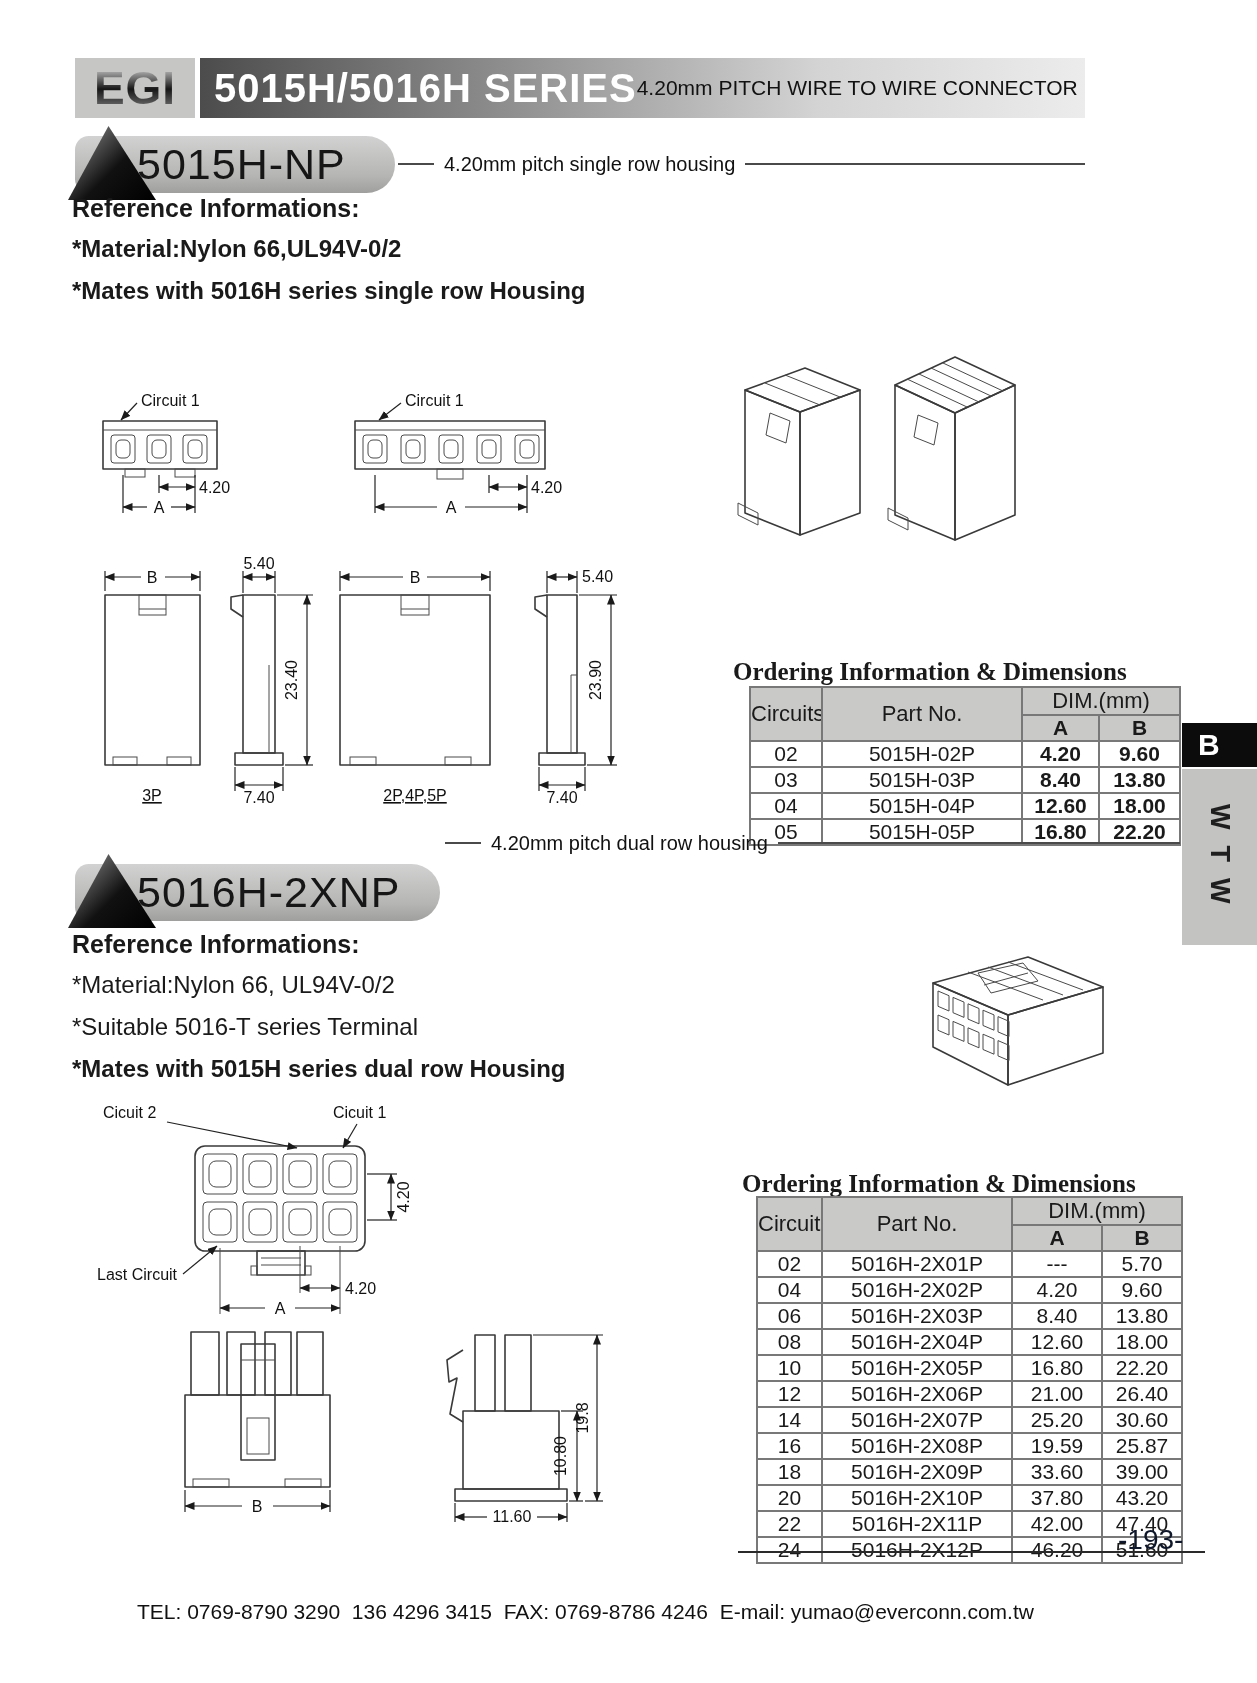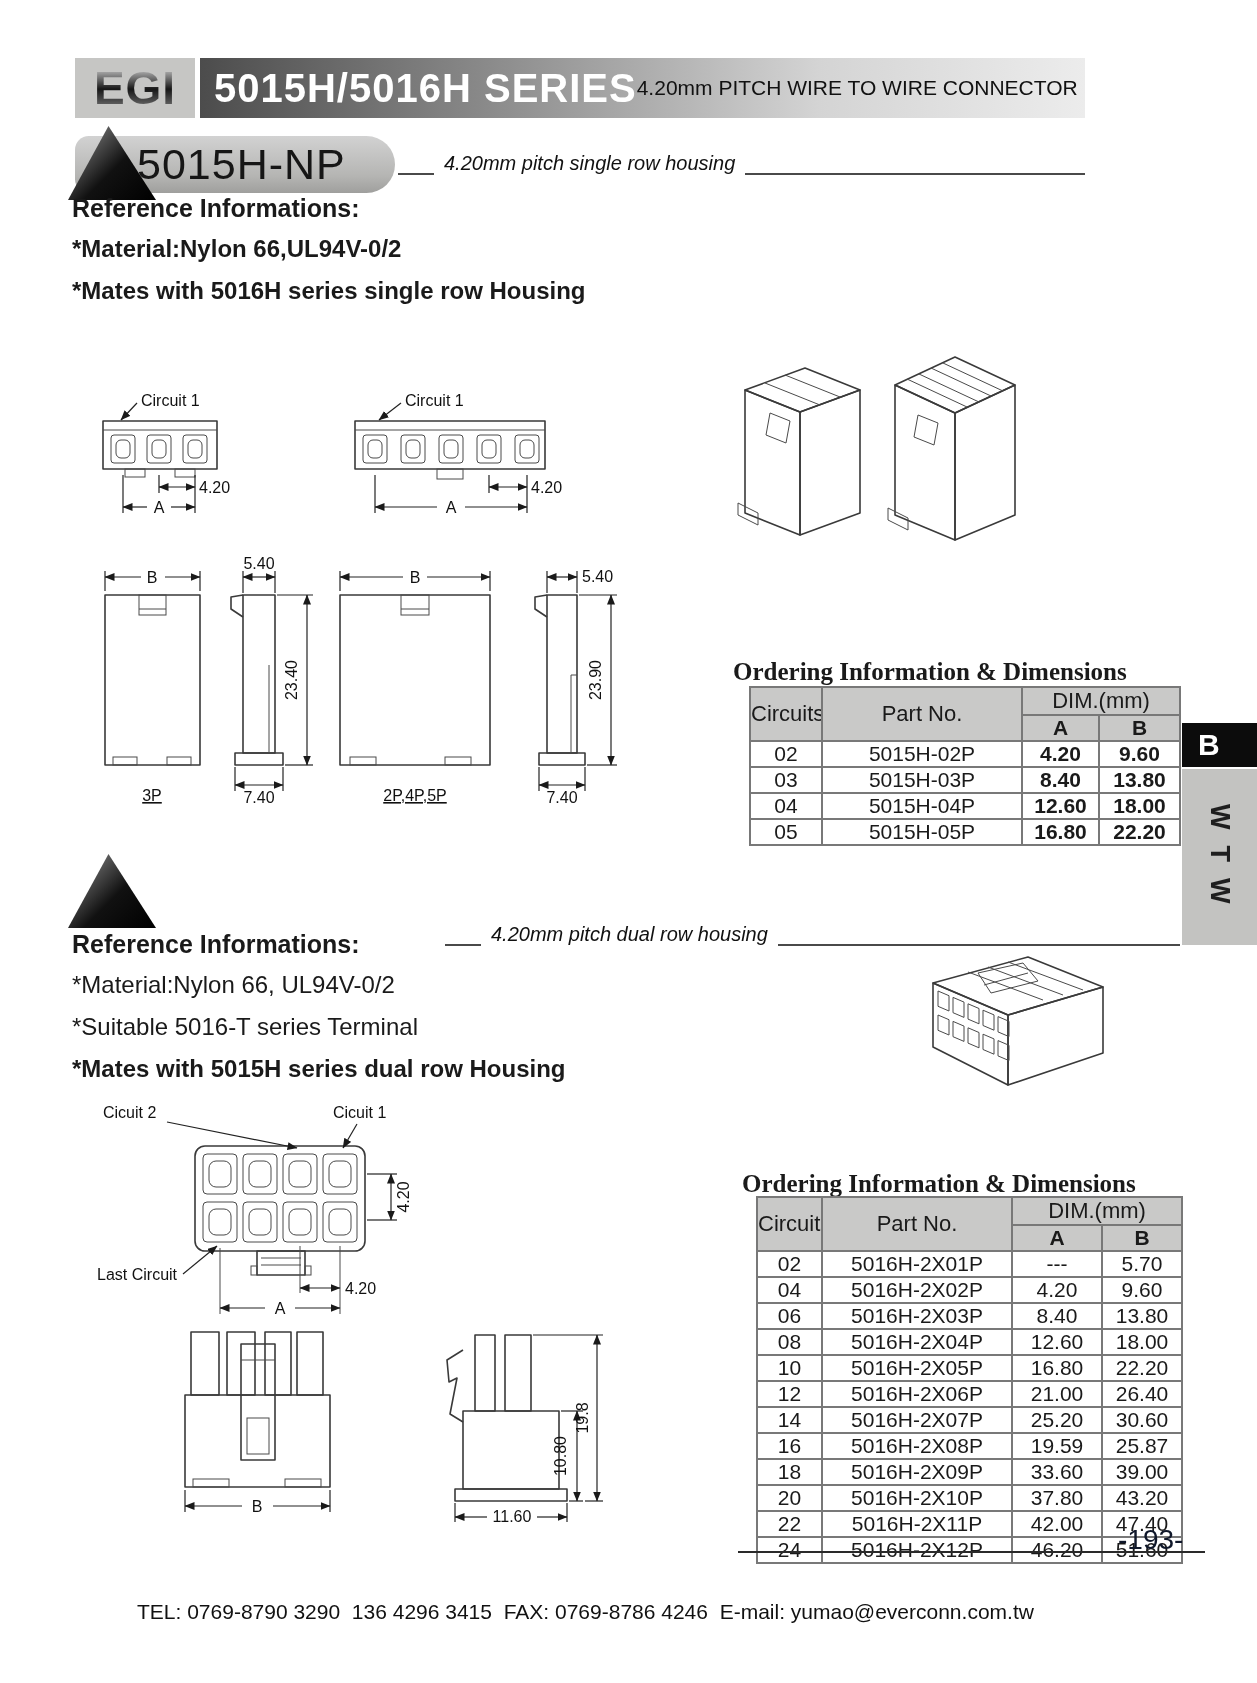--- a/index.html
+++ b/index.html
@@ -20,21 +20,21 @@
   .header-title { color:#fff; font-size:40px; font-weight:bold; padding-left:14px; letter-spacing:1px; white-space:nowrap; }
   .header-sub { color:#111; font-size:21px; margin-left:auto; padding-right:8px; white-space:nowrap; }
 
   
   .badge { height:57px; background:linear-gradient(180deg,#d2d2d2 0%,#b5b5b3 70%,#9f9f9d 100%);
            border-radius:14px 29px 29px 14px; display:flex; align-items:center;
            padding-left:62px; }
   .badge-tri { width:88px; height:74px; clip-path:polygon(46% 0,0 100%,100% 100%);
                background:linear-gradient(135deg,#9a9a9a 0%,#111 55%,#000 100%); }
   .badge-text { font-size:43px; color:#161616; letter-spacing:1px; white-space:nowrap;text-align:center; }
-  .tagline-wrap { display:flex; align-items:flex-end;font-style:italic; }
+  .tagline-wrap { display:flex; align-items:center; }
   .tl-line { height:2px; background:#4a4a4a; }
   .tagline { font-size:20px; font-weight:500; color:#111; padding:0 10px; white-space:nowrap; }
 
   
   .ref-title { font-size:25px; font-weight:bold; margin-bottom:12px; }
   .ref-item { font-size:24px; font-weight:bold; margin-bottom:14px; white-space:nowrap; }
   .ref-normal .ref-item:nth-of-type(2), .ref-normal .ref-item:nth-of-type(3) { font-weight:normal; }
 
   
   .table-title { font-family:"Liberation Serif",serif; font-weight:bold; font-size:25px; white-space:nowrap; }
@@ -286,22 +286,25 @@
           <td>22.20</td>
         </tr>
       </tbody>
   </table>
 
   <div class="abs tab-b">
     <span>B</span>
   </div>
   <div class="abs tab-wtw">WTW</div>
 
+  <div class="abs badge" style="left:75px; top:864px; width:365px;">
+    <span class="badge-text">5016H-2XNP</span>
+  </div>
   <div class="abs badge-tri" style="left:68px; top:854px;"></div>
-  <div class="abs tagline-wrap" style="left:445px; top:924px; width:735px; height:22px;">
+  <div class="abs tagline-wrap" style="left:445px; top:832px; width:735px; height:22px;">
     <div class="tl-line" style="width:36px;"></div>
     <span class="tagline">4.20mm pitch dual row housing</span>
     <div class="tl-line" style="flex:1;"></div>
   </div>
 
   <div class="abs ref-normal" style="left:72px; top:930px;">
     <div class="ref-title">Reference Informations:</div>
     <div class="ref-item">*Material:Nylon 66, UL94V-0/2</div>
     <div class="ref-item">*Suitable 5016-T series Terminal</div>
     <div class="ref-item">*Mates with 5015H series dual row Housing</div>

